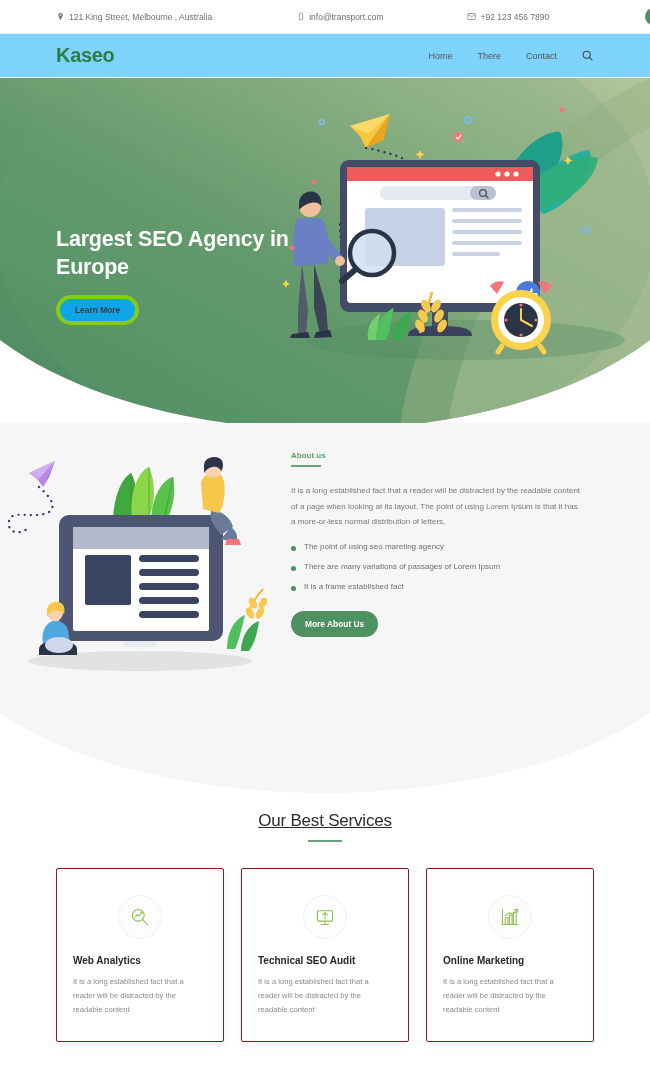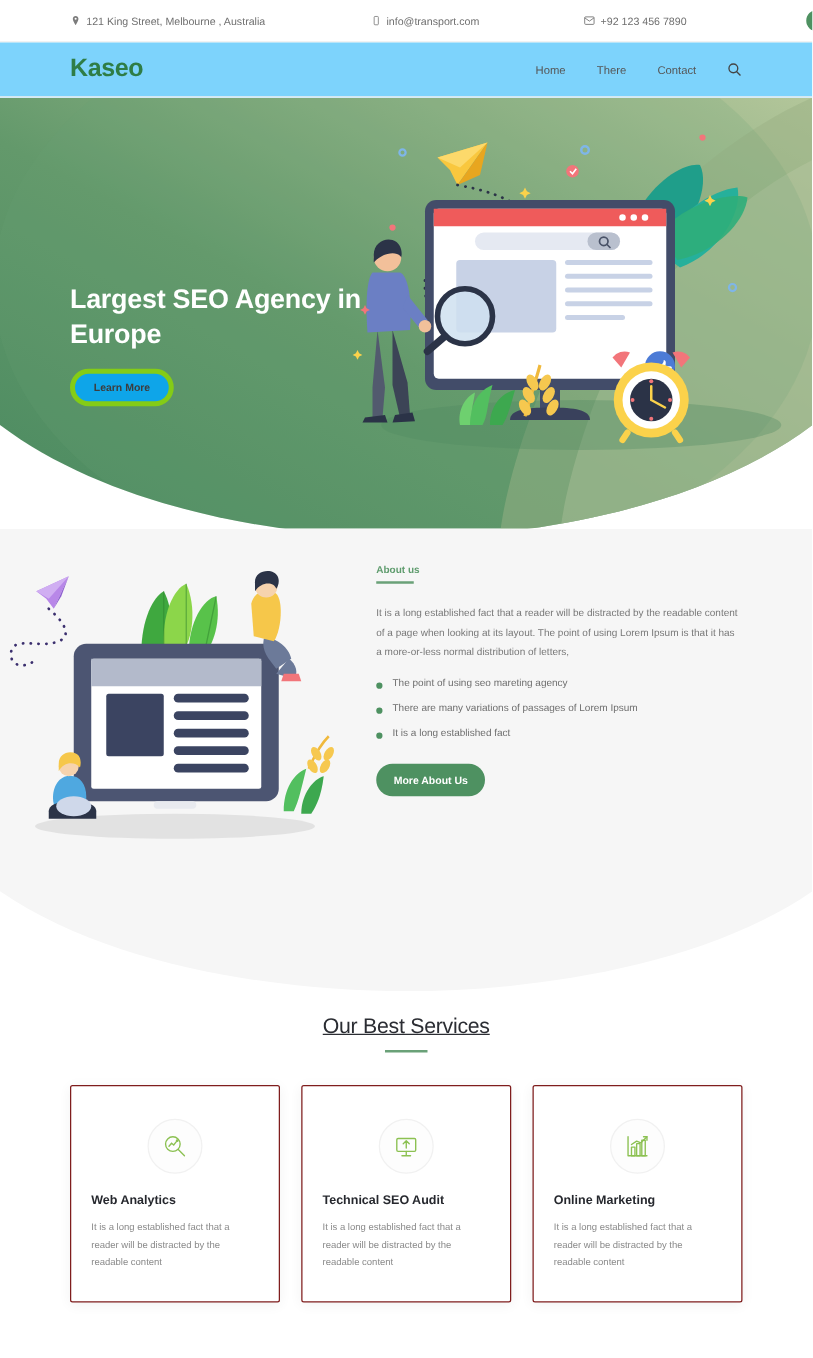--- a/index.html
+++ b/index.html
@@ -61,21 +61,21 @@
     background:#0ea5e9; border:4px solid #84cc16; color:#3d3d3d;
     font-size:8.4px; font-weight:bold; cursor:pointer;
   }
   .hero-art { position:absolute; right:0px; top:0; width:370px; height:345px; z-index:3; }
 
   
   .about { position:relative; background:#ffffff; height:370px; overflow:hidden; }
   .about-bg { position:absolute; inset:0; }
   .about-inner { position:relative; z-index:3; display:flex; padding:0 0 0 0; }
   .about-art { width:270px; height:240px; margin-left:5px; margin-top:20px; flex:none; }
-  .about-text { margin-left:26px; margin-top:28px; width:290px; }
+  .about-text { margin-left:16px; margin-top:28px; width:290px; }
   .about-eyebrow { font-size:8px; color:#5f9c6e; font-weight:bold; margin-bottom:5px; }
   .about-text h2 {
     font-size:16.5px; line-height:1.3; color:#22242a; font-weight:bold;
     letter-spacing:-0.2px; margin-bottom:10px;
   }
   .rule { width:30px; height:2px; background:#6aa178; margin-bottom:16px; }
   .about-text p { font-size:8px; line-height:1.95; color:#787878; margin-bottom:12px; }
   .bullets { list-style:none; }
   .bullets li {
     font-size:8px; color:#6e6e6e; padding-left:13px; position:relative; margin-bottom:11px;
@@ -391,21 +391,21 @@
         </g>
       </svg>
 
       <div class="about-text">
         <div class="about-eyebrow">About us</div>
         <div class="rule"></div>
         <p>It is a long established fact that a reader will be distracted by the readable content of a page when looking at its layout. The point of using Lorem Ipsum is that it has a more-or-less normal distribution of letters,</p>
         <ul class="bullets">
           <li>The point of using seo mareting agency</li>
           <li>There are many variations of passages of Lorem Ipsum</li>
-          <li>It is a long established fact</li>
+          <li>It is a frame established fact</li>
         </ul>
         <a class="btn-about">More About Us</a>
       </div>
     </div>
   </section>
 
   <section class="services">
     <h2 class="svc-title">Our Best Services</h2>
     <div class="svc-rule"></div>
 

